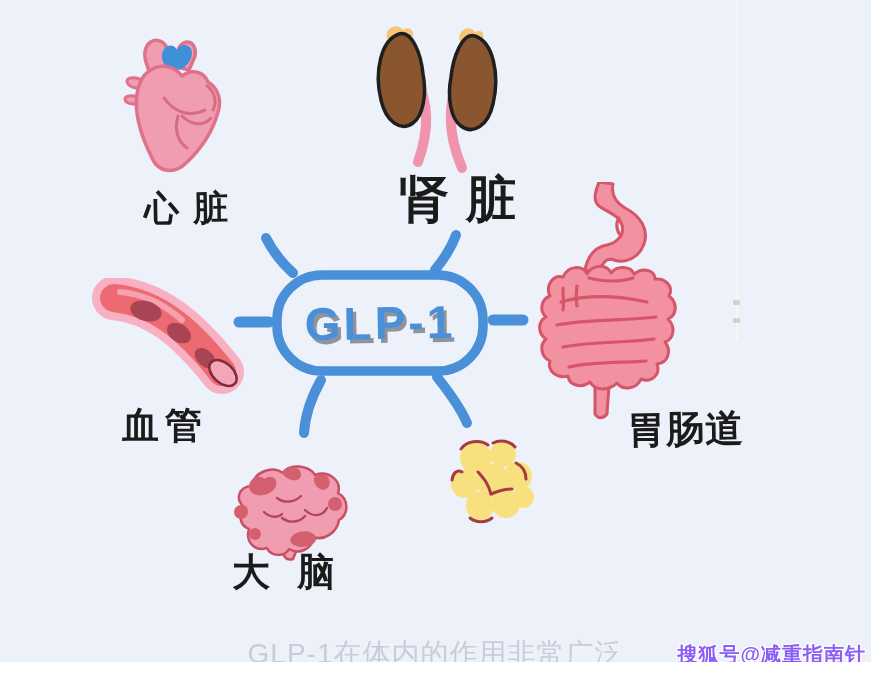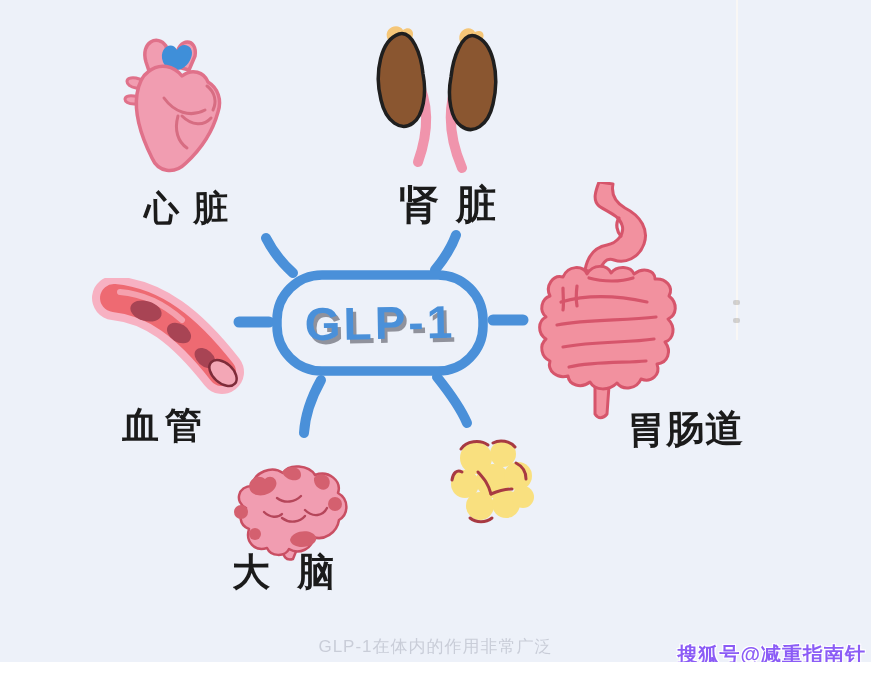--- a/index.html
+++ b/index.html
@@ -8,35 +8,35 @@
     background:#edf1f9; overflow:hidden;
     font-family:"Liberation Sans", sans-serif;
   }
   .abs{position:absolute;}
   .organ-label{
     position:absolute; font-weight:700; color:#1b1b1b;
     white-space:nowrap; line-height:1.1;
     font-family:"Liberation Sans", sans-serif;
   }
   .label-heart  {left:144px; top:189px; font-size:35px; letter-spacing:14px; transform:rotate(-1deg);}
-  .label-kidney {left:399px; top:182px; font-size:40px; letter-spacing:17px;}
+  .label-kidney {left:399px; top:172px; font-size:50px; letter-spacing:17px;}
   .label-gi     {left:627px; top:409px; font-size:38px; letter-spacing:1px; transform:rotate(-1deg);}
   .label-vessel {left:104px; top:406px; font-size:37px; letter-spacing:6px;margin-left:18px;}
   .label-brain  {left:232px; top:552px; font-size:38px; letter-spacing:27px;}
   .label-adipose{left:427px; top:536px; font-size:40px; letter-spacing:2px;}
   .glp1-label{
     position:absolute; left:277px; top:275px; width:206px; height:96px;
     line-height:96px; text-align:center;
     font-size:46px; font-weight:700; color:#4a90d9; letter-spacing:3px;
     text-shadow:3px 4px 0 rgba(30,30,42,0.45);
     transform:rotate(-1deg);
   }
   .caption{
     position:absolute; left:0; top:635px; width:100%;
-    text-align:center; font-size:17px; color:#c9cdd8; letter-spacing:1px;
+    text-align:center; font-size:28px; color:#c9cdd8; letter-spacing:1px;
   }
   .watermark{
     position:absolute; right:5px; top:641px;
     font-size:20px; font-weight:700; color:#8b5cf6; letter-spacing:1px;
     text-shadow:-1px -1px 0 #fff, 1px -1px 0 #fff, -1px 1px 0 #fff,
                  1px 1px 0 #fff, 0 0 3px #fff;
   }
   .seam{
     position:absolute; left:736px; top:0; width:2px; height:340px;
     background:#fdfaf3; opacity:0.7;

